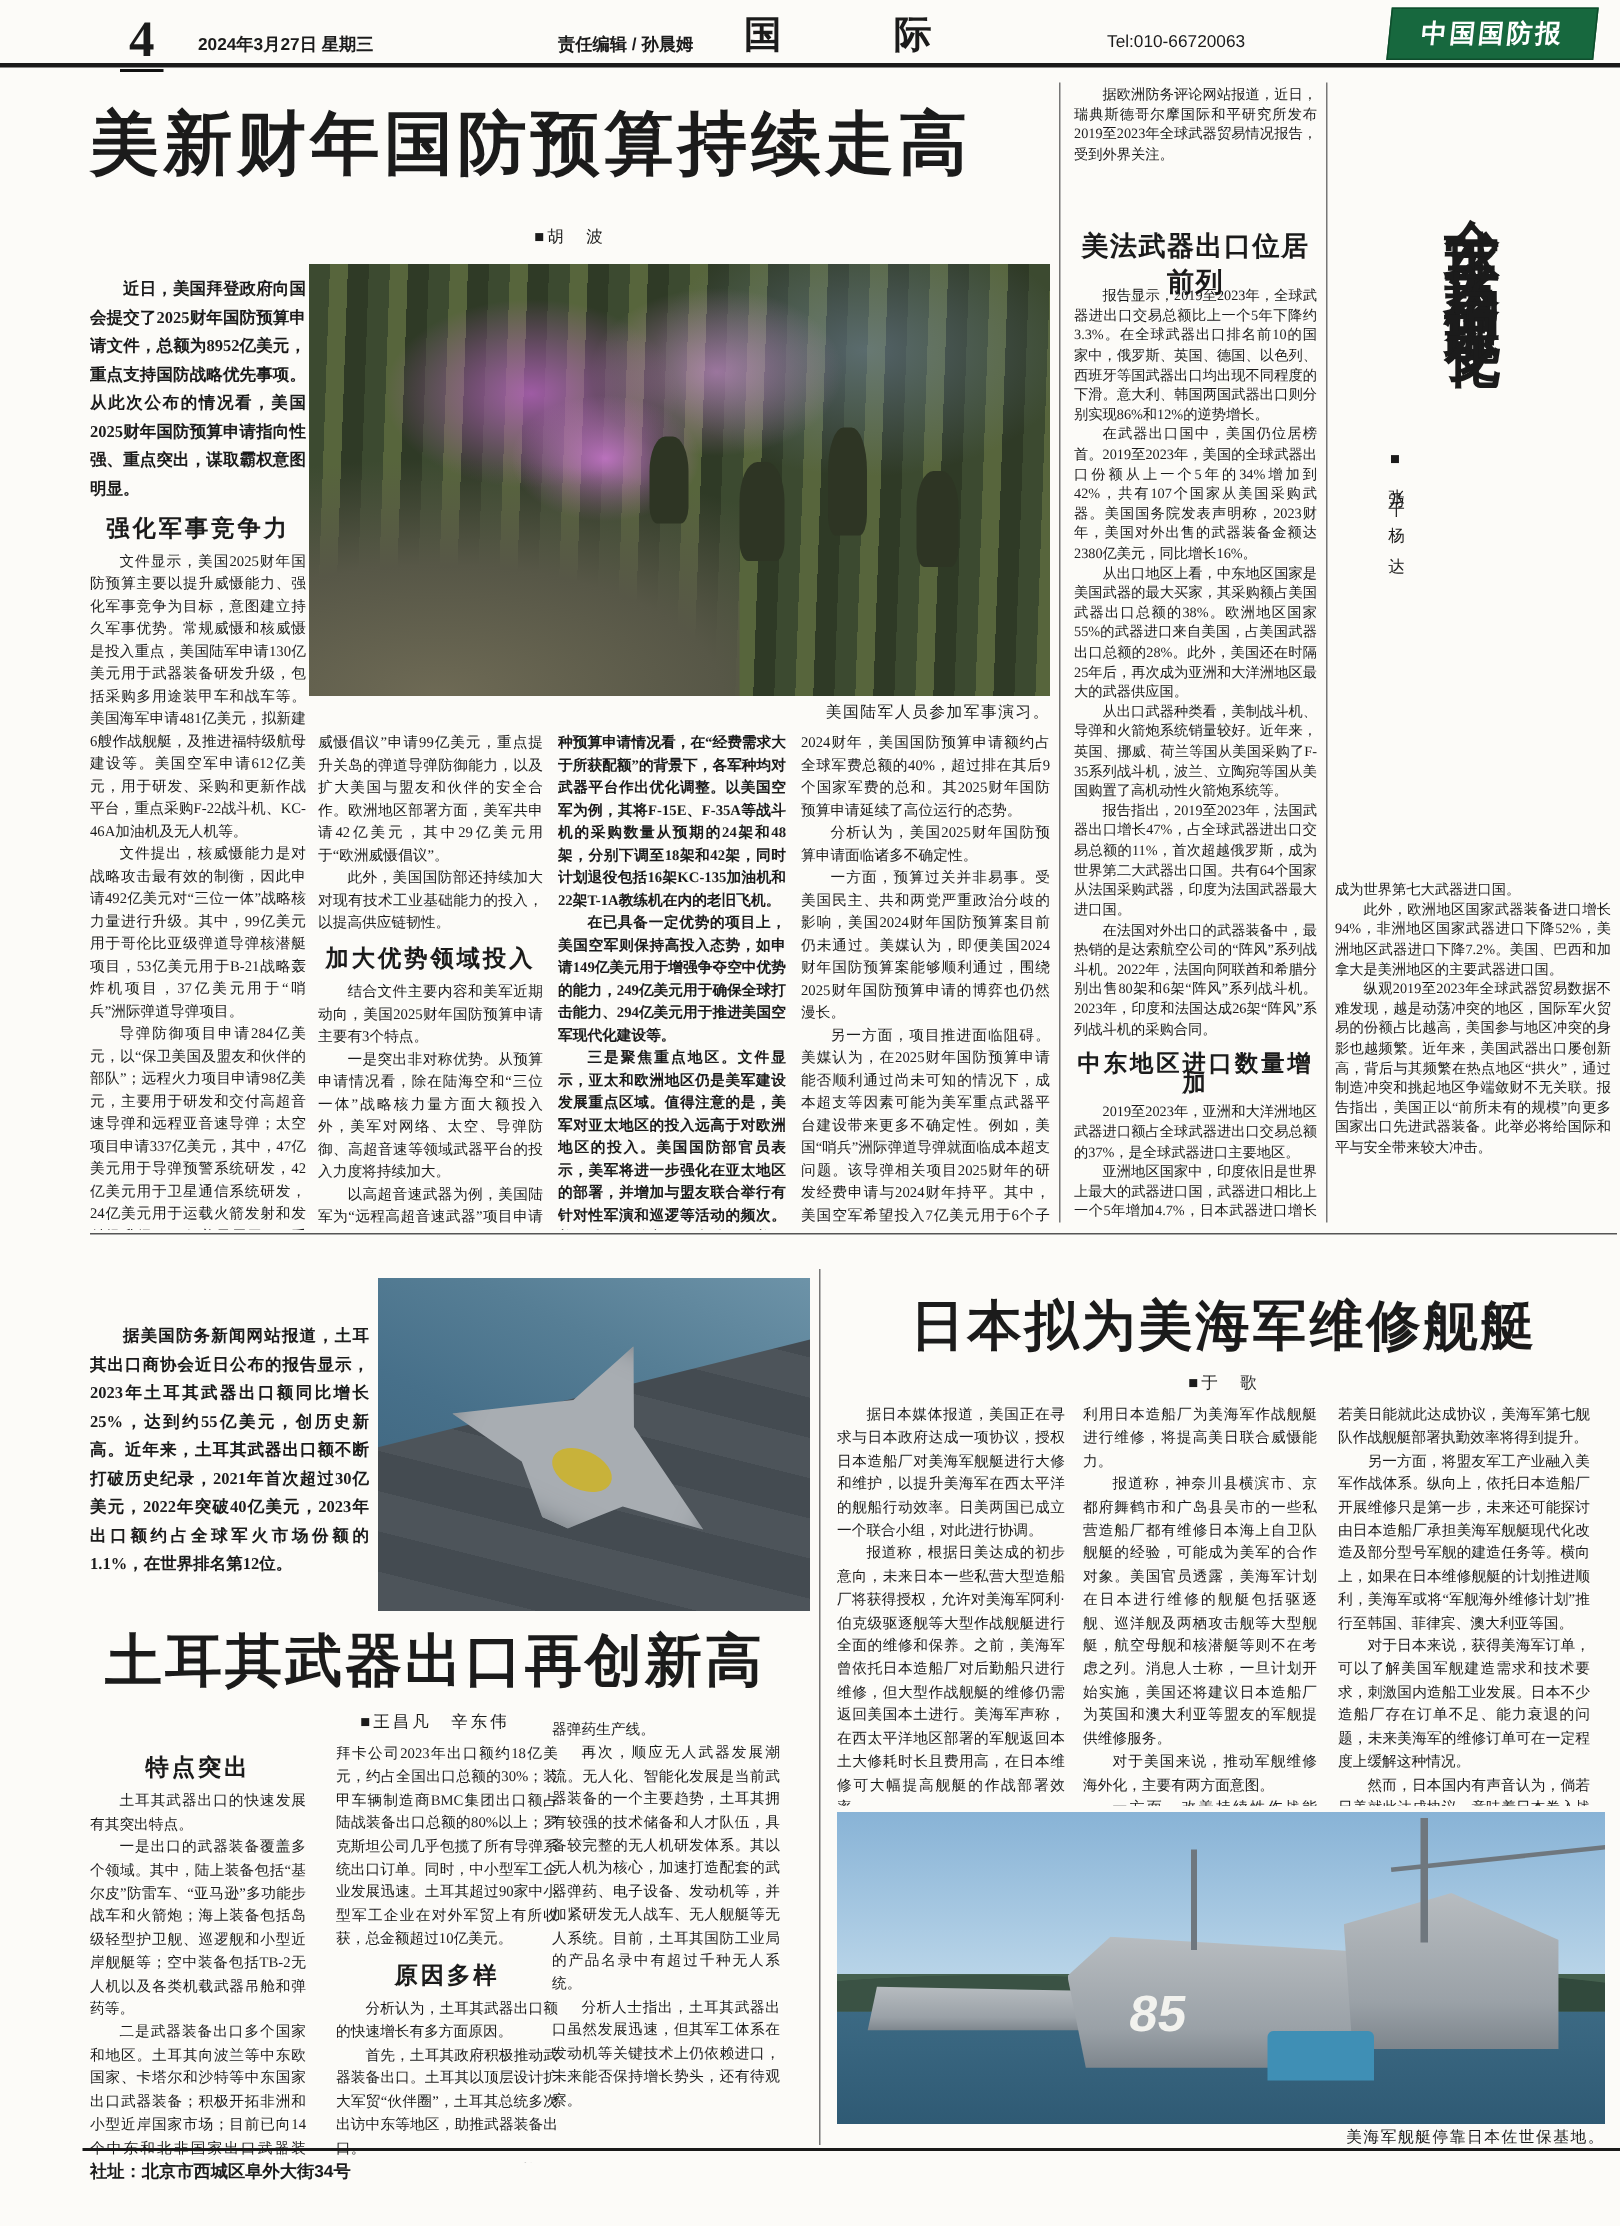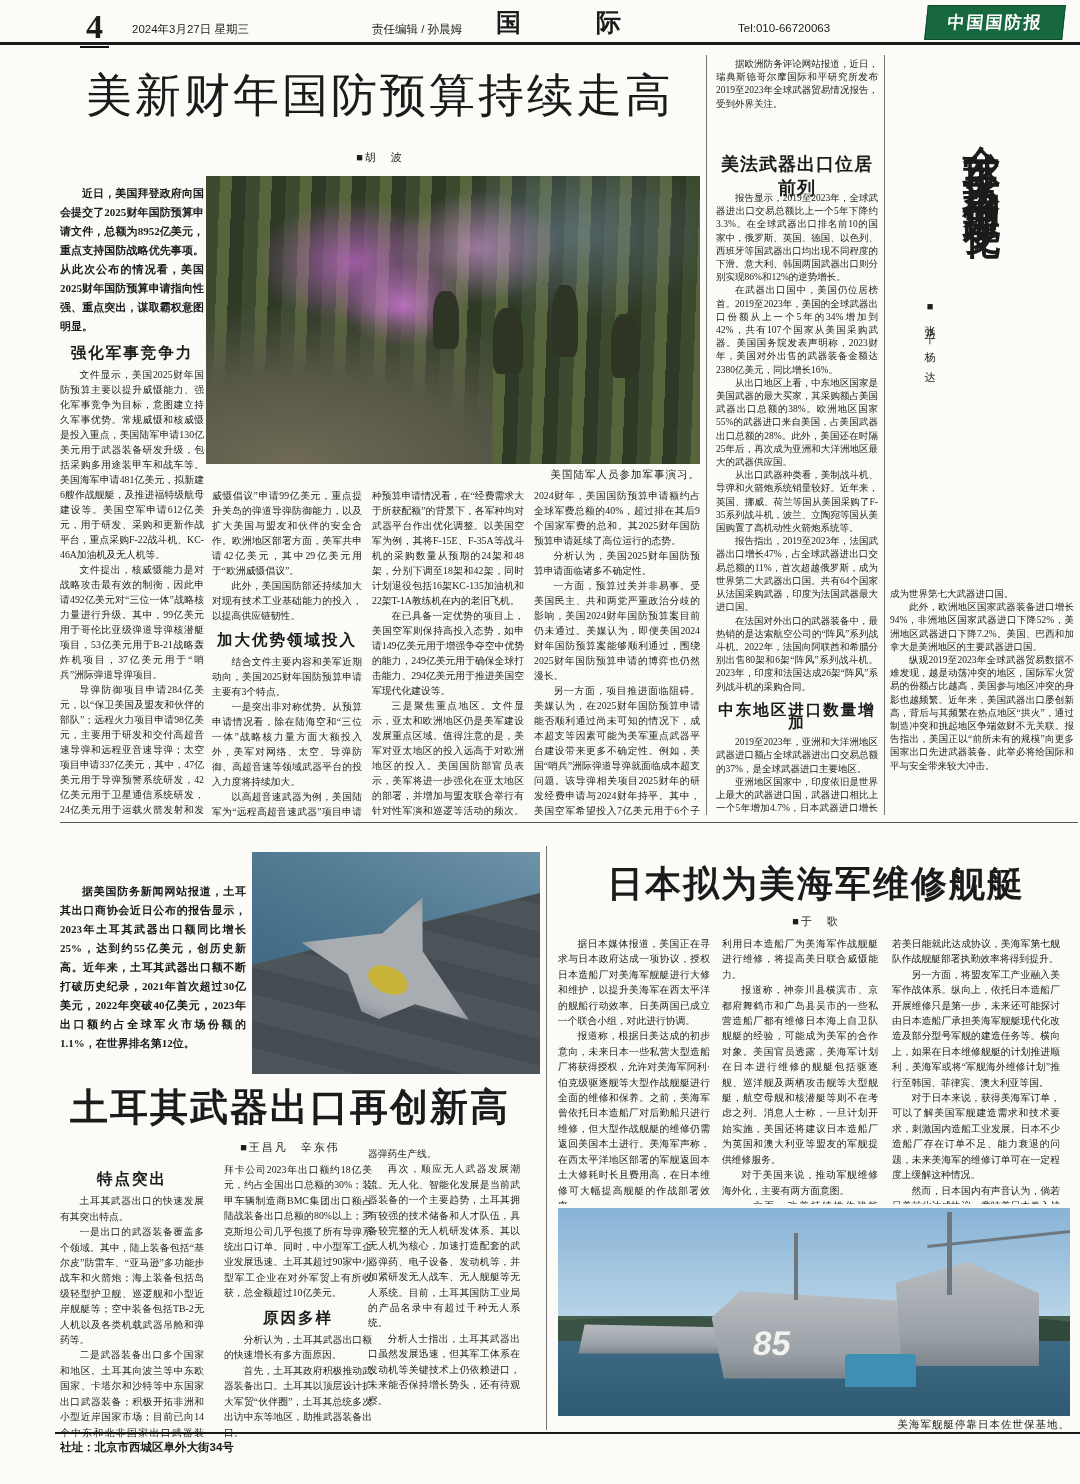--- a/index.html
+++ b/index.html
@@ -4,27 +4,27 @@
 <style>
   html,body{margin:0;padding:0;background:#e9e7e2;}
   #page{position:relative;width:1080px;height:1484px;background:#fcfbf8;margin:0 auto;
         font-family:"Liberation Serif","DejaVu Serif",serif;color:#1b1b1b;overflow:hidden;}
   .abs{position:absolute;}
   .sans{font-family:"Liberation Sans","DejaVu Sans",sans-serif;}
   .rule-h{background:#1a1a1a;}
   .rule-v{background:#777;width:1px;}
   
   .pagenum{font-size:34px;font-weight:bold;border-bottom:2px solid #111;padding:0 6px;}
-  .hmeta{font-size:11.5px;font-weight:normal;}
+  .hmeta{font-size:11.5px;font-weight:bold;}
   .section-title{font-size:25px;font-weight:900;letter-spacing:34px;}
   .logo{background:#17683e;color:#fff;font-size:17px;font-weight:900;
         display:flex;align-items:center;justify-content:center;transform:skewX(-6deg);
         letter-spacing:2px;border:1px solid #0e4d2c;}
   
-  .headline-main{font-size:46px;font-weight:400;text-align:center;letter-spacing:3px;line-height:1.3;}
+  .headline-main{font-size:46px;font-weight:700;text-align:left;letter-spacing:3px;line-height:1.3;}
   .headline-2{font-size:38px;font-weight:900;text-align:center;letter-spacing:2px;}
   .byline{font-size:11px;text-align:center;letter-spacing:2px;}
   
   .col{overflow:hidden;text-align:justify;}
   .col p{margin:0;}
   .p-lead{font-weight:bold;text-indent:2em;font-size:11px;line-height:19px;}
   .p-body{text-indent:2em;}
   .p-run{text-indent:0;}
   .p-sub{text-align:center;font-family:"Liberation Sans","DejaVu Sans",sans-serif;
          font-weight:bold;font-size:15.5px;text-indent:0;margin:9px 0 7px 0 !important;letter-spacing:2px;}
@@ -100,21 +100,21 @@
       <p class="p-body">导弹防御项目申请284亿美元，以“保卫美国及盟友和伙伴的部队”；远程火力项目申请98亿美元，主要用于研发和交付高超音速导弹和远程亚音速导弹；太空项目申请337亿美元，其中，47亿美元用于导弹预警系统研发，42亿美元用于卫星通信系统研发，24亿美元用于运载火箭发射和发射场升级，15亿美元用于GPS系统研发和采购。</p>
     </div>
   <div class="abs col fs-main" style="left:212px;top:488px;width:150px;height:332px;">
       <p class="p-run">威慑倡议”申请99亿美元，重点提升关岛的弹道导弹防御能力，以及扩大美国与盟友和伙伴的安全合作。欧洲地区部署方面，美军共申请42亿美元，其中29亿美元用于“欧洲威慑倡议”。</p>
       <p class="p-body">此外，美国国防部还持续加大对现有技术工业基础能力的投入，以提高供应链韧性。</p>
       <p class="p-sub">加大优势领域投入</p>
       <p class="p-body">结合文件主要内容和美军近期动向，美国2025财年国防预算申请主要有3个特点。</p>
       <p class="p-body">一是突出非对称优势。从预算申请情况看，除在陆海空和“三位一体”战略核力量方面大额投入外，美军对网络、太空、导弹防御、高超音速等领域武器平台的投入力度将持续加大。</p>
       <p class="p-body">以高超音速武器为例，美国陆军为“远程高超音速武器”项目申请7.44亿美元，是2024财年经费的4倍。美国海军为“常规快速打击”武器项目申请9.04亿美元，用于高超音速导弹研发及适配平台改装等。</p>
     </div>
-  <div class="abs col fs-main" style="left:372px;top:488px;width:152px;height:332px;">
+  <div class="abs col fs-main" style="left:372px;top:488px;width:152px;height:332px;font-weight:bold;">
       <p class="p-run">种预算申请情况看，在“经费需求大于所获配额”的背景下，各军种均对武器平台作出优化调整。以美国空军为例，其将F-15E、F-35A等战斗机的采购数量从预期的24架和48架，分别下调至18架和42架，同时计划退役包括16架KC-135加油机和22架T-1A教练机在内的老旧飞机。</p>
       <p class="p-body">在已具备一定优势的项目上，美国空军则保持高投入态势，如申请149亿美元用于增强争夺空中优势的能力，249亿美元用于确保全球打击能力、294亿美元用于推进美国空军现代化建设等。</p>
       <p class="p-body">三是聚焦重点地区。文件显示，亚太和欧洲地区仍是美军建设发展重点区域。值得注意的是，美军对亚太地区的投入远高于对欧洲地区的投入。美国国防部官员表示，美军将进一步强化在亚太地区的部署，并增加与盟友联合举行有针对性军演和巡逻等活动的频次。美国陆军预算主任贝内特称，美国陆军2025财年用于在太平洋地区举行军演的费用，将大幅超过2024财年。</p>
     </div>
   <div class="abs col fs-main" style="left:534px;top:488px;width:166px;height:332px;">
       <p class="p-run">2024财年，美国国防预算申请额约占全球军费总额的40%，超过排在其后9个国家军费的总和。其2025财年国防预算申请延续了高位运行的态势。</p>
       <p class="p-body">分析认为，美国2025财年国防预算申请面临诸多不确定性。</p>
       <p class="p-body">一方面，预算过关并非易事。受美国民主、共和两党严重政治分歧的影响，美国2024财年国防预算案目前仍未通过。美媒认为，即便美国2024财年国防预算案能够顺利通过，围绕2025财年国防预算申请的博弈也仍然漫长。</p>
       <p class="p-body">另一方面，项目推进面临阻碍。美媒认为，在2025财年国防预算申请能否顺利通过尚未可知的情况下，成本超支等因素可能为美军重点武器平台建设带来更多不确定性。例如，美国“哨兵”洲际弹道导弹就面临成本超支问题。该导弹相关项目2025财年的研发经费申请与2024财年持平。其中，美国空军希望投入7亿美元用于6个子项目的建设，而在2024财年预算中，用于这些项目的建设经费仅为1.4亿美元。在项目总预算未增加的情况下，子项目费用大幅增加，势必将造成超支问题，该项目的建设进度可能因此滞后。</p>
     </div>

